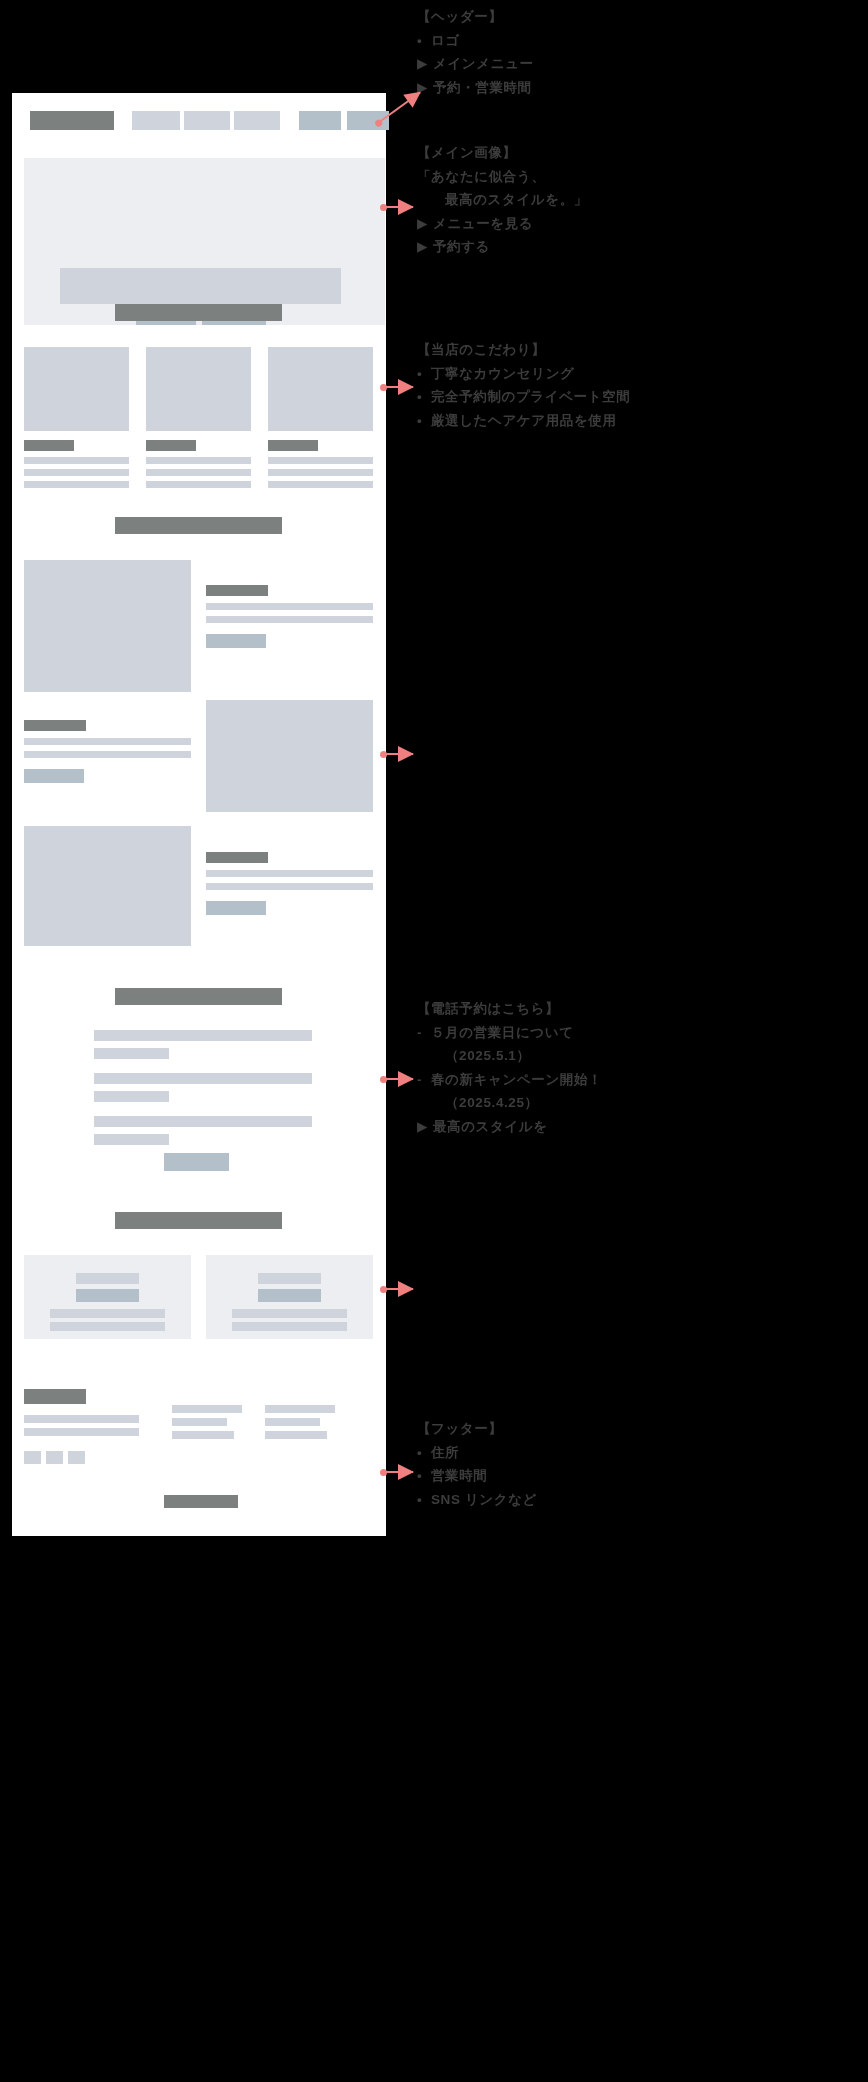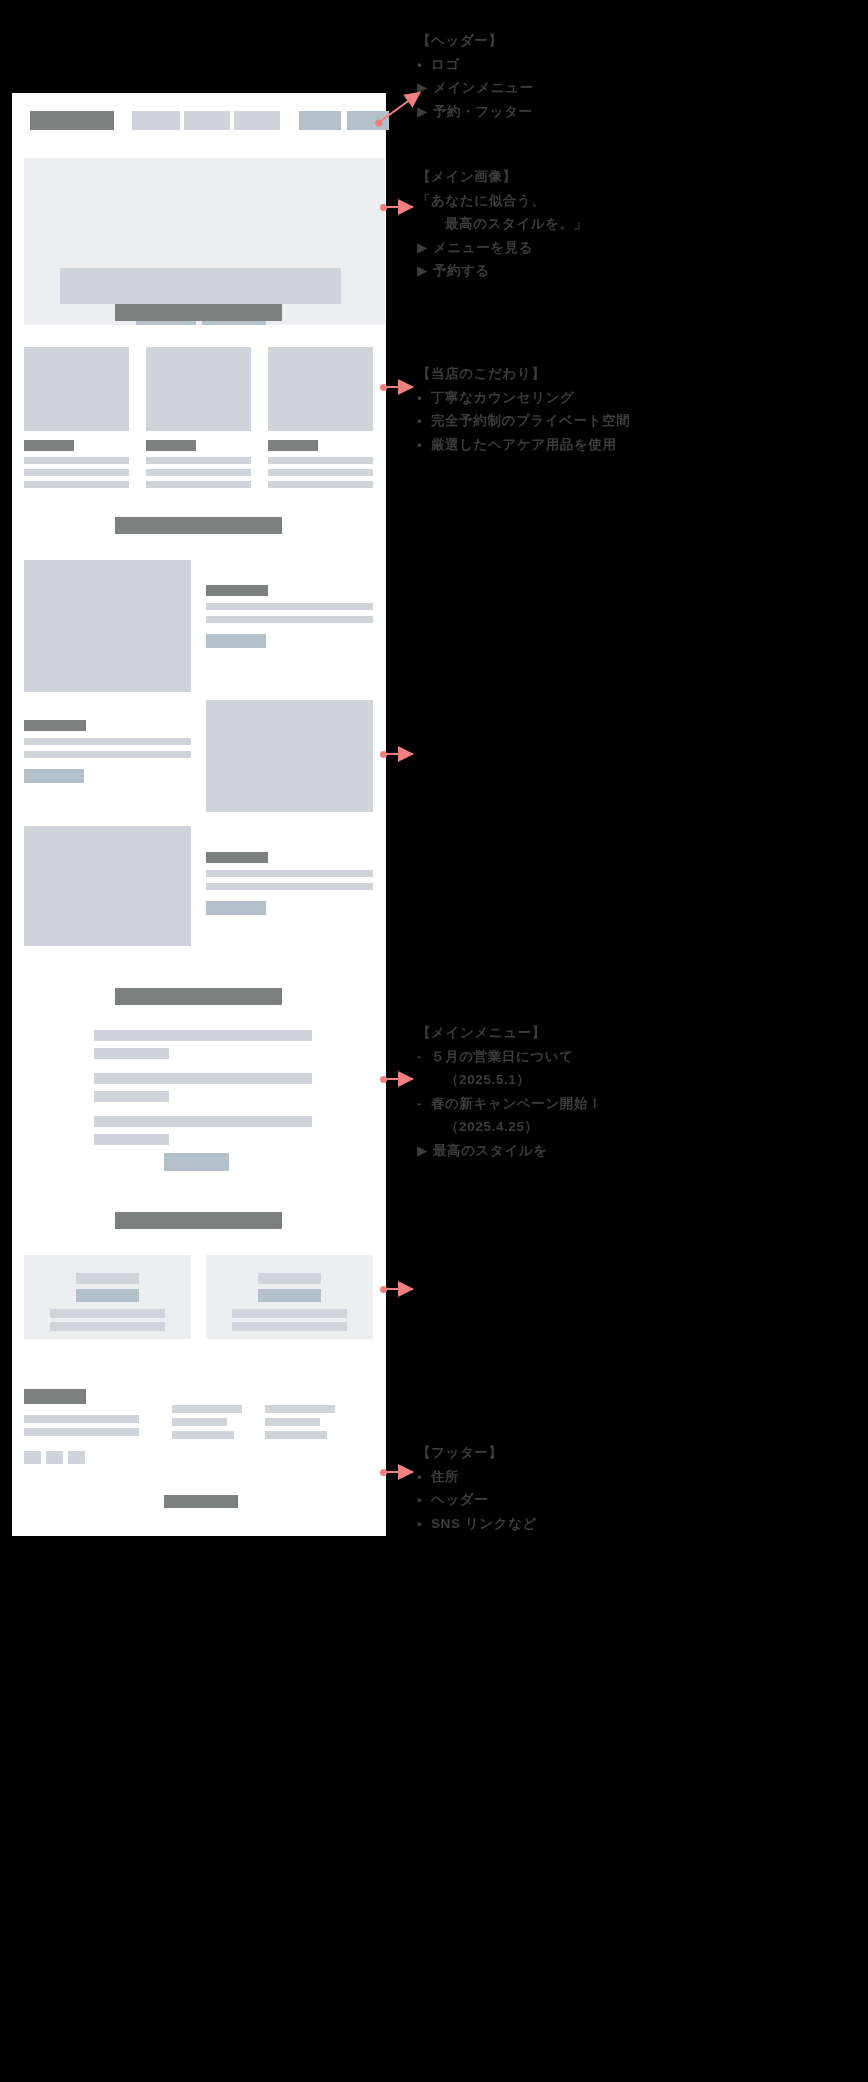--- a/index.html
+++ b/index.html
@@ -40,21 +40,21 @@
   .ann {
     position: absolute;
     left: 417px;
     color: #3c3c3c;
     font-size: 13.5px;
     line-height: 23.5px;
     font-weight: bold;
     letter-spacing: .6px;
     white-space: nowrap;
   }
-  .ann .hd { display: block; margin-top: 24px; }
+  .ann .hd { display: block; }
   .ann .li { display: block; }
   .ann .li.ind { padding-left: 28px; }
   .bullet { display: inline-block; width: 14px; }
   .tri { display: inline-block; width: 16px; }
 
   
   .arrow { position: absolute; height: 2px; background: #f08080; }
   .arrow::after {
     content: "";
     position: absolute;
@@ -199,53 +199,53 @@
   </div>
 
 </div>
 
 <div class="annots">
 
   <div class="ann" style="top:5px;">
     <span class="hd">【ヘッダー】</span>
     <span class="li"><span class="bullet">•</span><span>ロゴ</span></span>
     <span class="li"><span class="tri">▶</span><span>メインメニュー</span></span>
-    <span class="li"><span class="tri">▶</span><span>予約・フッター</span></span>
+    <span class="li"><span class="tri">▶</span><span>予約・営業時間</span></span>
   </div>
 
   <div class="ann" style="top:141px;">
     <span class="hd">【メイン画像】</span>
     <span class="li">「あなたに似合う、</span>
     <span class="li ind">最高のスタイルを。」</span>
     <span class="li"><span class="tri">▶</span><span>メニューを見る</span></span>
     <span class="li"><span class="tri">▶</span><span>予約する</span></span>
   </div>
 
   <div class="ann" style="top:338px;">
     <span class="hd">【当店のこだわり】</span>
     <span class="li"><span class="bullet">•</span><span>丁寧なカウンセリング</span></span>
     <span class="li"><span class="bullet">•</span><span>完全予約制のプライベート空間</span></span>
     <span class="li"><span class="bullet">•</span><span>厳選したヘアケア用品を使用</span></span>
   </div>
 
 
   <div class="ann" style="top:997px;">
-    <span class="hd">【メインメニュー】</span>
+    <span class="hd">【電話予約はこちら】</span>
     <span class="li"><span class="bullet">-</span><span>５月の営業日について</span></span>
     <span class="li ind">（2025.5.1）</span>
     <span class="li"><span class="bullet">-</span><span>春の新キャンペーン開始！</span></span>
     <span class="li ind">（2025.4.25）</span>
     <span class="li"><span class="tri">▶</span><span>最高のスタイルを</span></span>
   </div>
 
 
   <div class="ann" style="top:1417px;">
     <span class="hd">【フッター】</span>
     <span class="li"><span class="bullet">•</span><span>住所</span></span>
-    <span class="li"><span class="bullet">•</span><span>ヘッダー</span></span>
+    <span class="li"><span class="bullet">•</span><span>営業時間</span></span>
     <span class="li"><span class="bullet">•</span><span>SNS リンクなど</span></span>
   </div>
 
   <div class="arrow diag" style="left:378px; top:122px; width:52px; transform: rotate(-36deg);"></div>
 
   <div class="arrow" style="left:383px; top:206px; width:30px;"></div>
 
   <div class="arrow" style="left:383px; top:386px; width:30px;"></div>
 
   <div class="arrow" style="left:383px; top:753px; width:30px;"></div>

